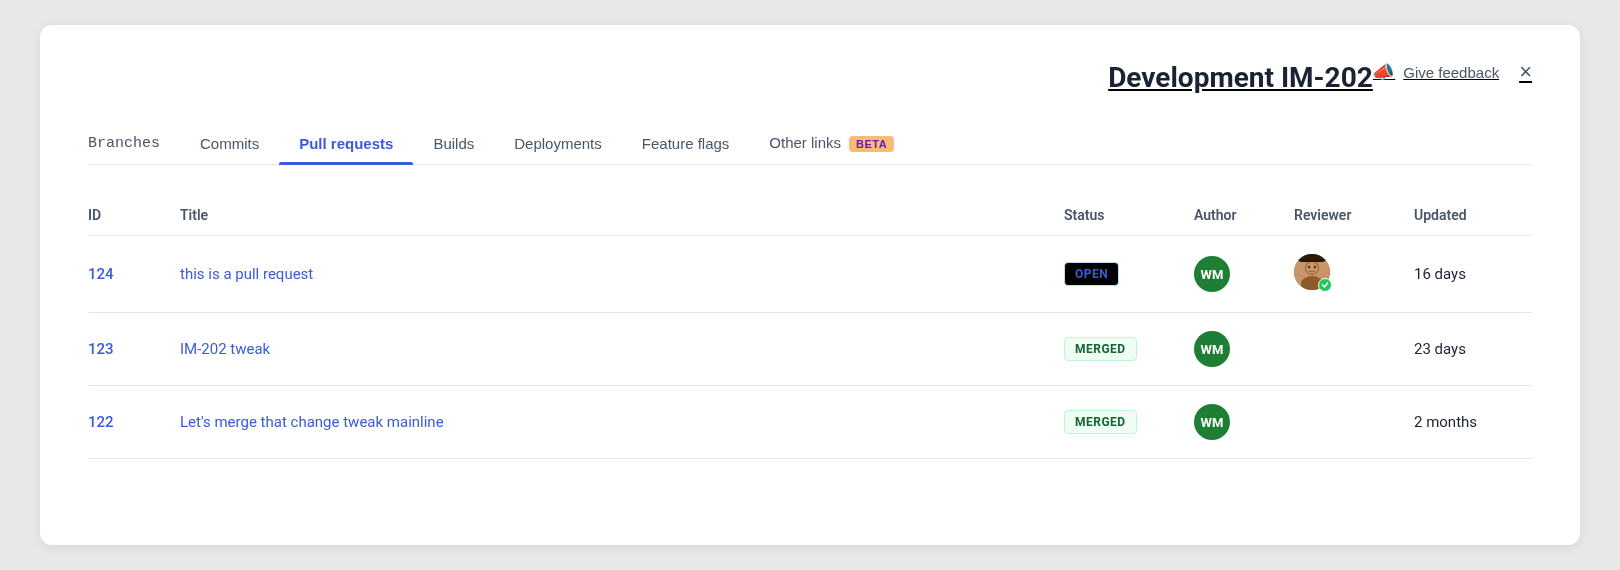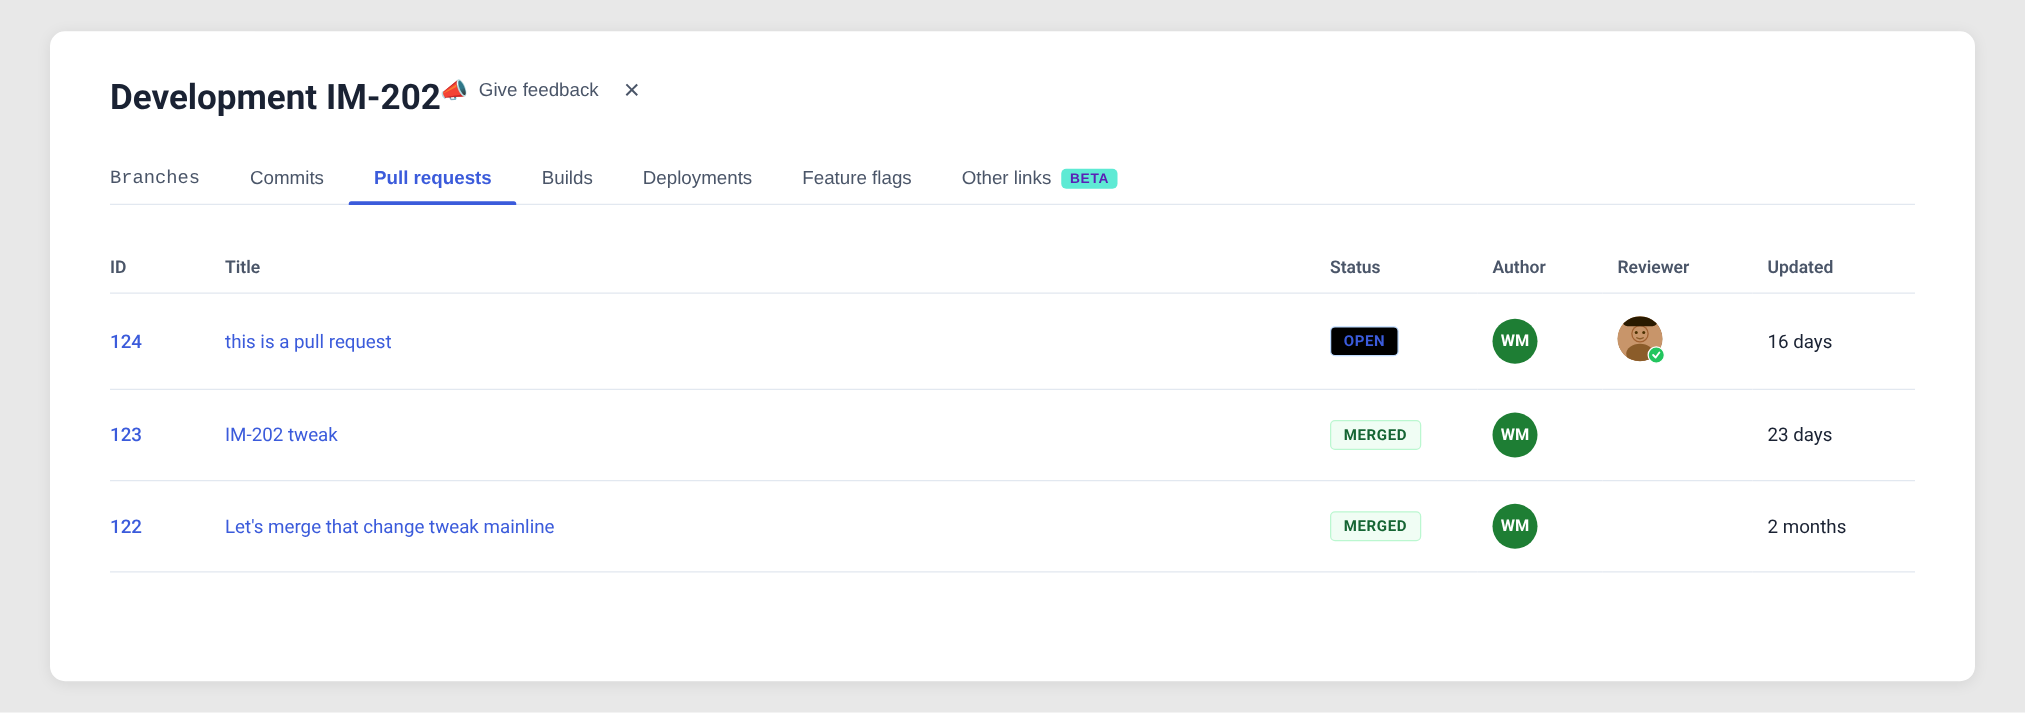--- a/index.html
+++ b/index.html
@@ -15,23 +15,24 @@
       background: #fff;
       border-radius: 12px;
       width: 1540px;
       min-height: 520px;
       padding: 36px 48px 40px;
       position: relative;
       box-shadow: 0 2px 12px rgba(0,0,0,0.08);
     }
     .card-header {
       display: flex;
-      justify-content: flex-start;
+      justify-content: flex-end;
       align-items: flex-start;
       margin-bottom: 28px;
+      text-decoration: underline;
     }
     .card-title {
       font-size: 28px;
       font-weight: 700;
       color: #1a2233;
     }
     .header-actions {
       display: flex;
       align-items: center;
       gap: 20px;
@@ -90,21 +91,21 @@
       height: 3px;
       background: #3b5bdb;
       border-radius: 2px 2px 0 0;
     }
     .tab:first-child {
       padding-left: 0;
       font-family: Liberation Mono, monospace;
     }
     .beta-badge {
       display: inline-block;
-      background: #5eead4;
+      background: #fdba74;
       color: #5b21b6;
       font-size: 11px;
       font-weight: 700;
       padding: 2px 7px;
       border-radius: 4px;
       margin-left: 8px;
       vertical-align: middle;
       letter-spacing: 0.5px;
     }
     .table {

